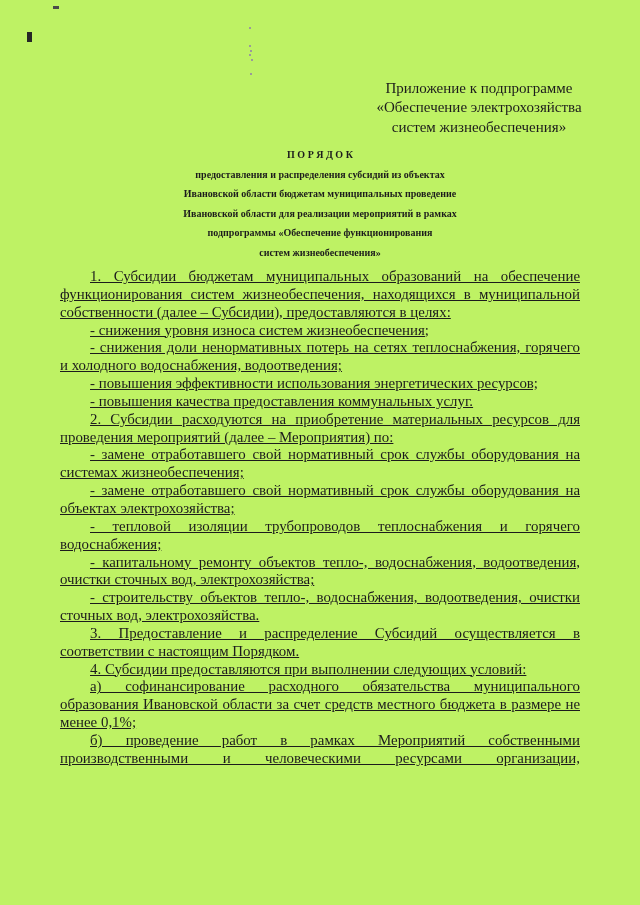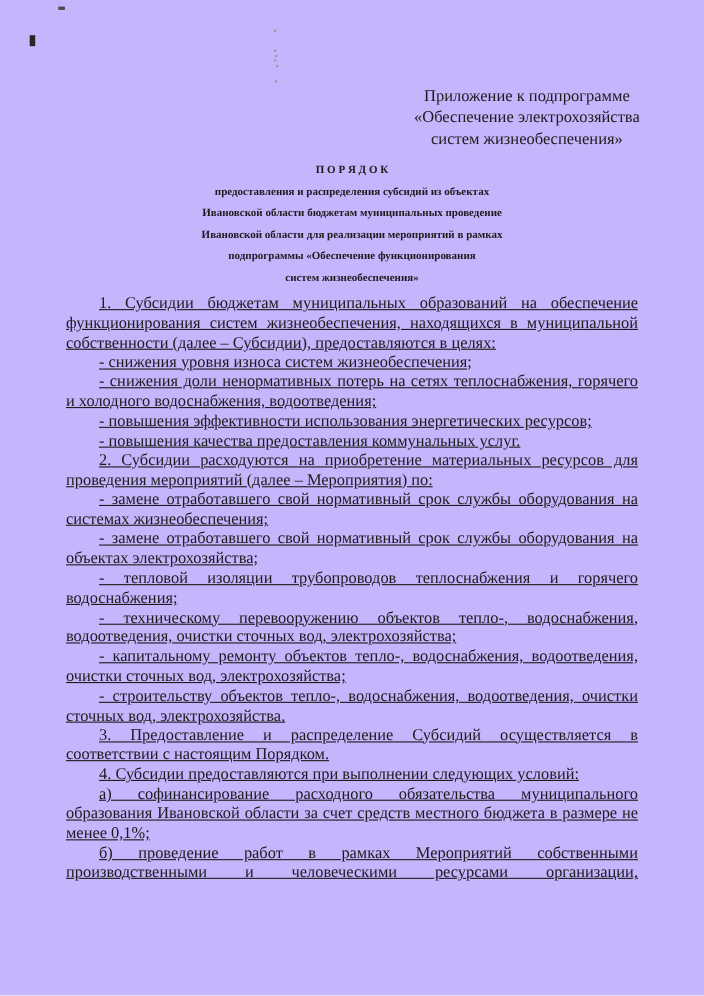--- a/index.html
+++ b/index.html
@@ -5,21 +5,21 @@
 <style>
   html, body {
     margin: 0;
     padding: 0;
     background: #ffffff;
   }
   .page {
     position: relative;
     width: 640px;
     height: 905px;
-    background: #c4b5fd;
+    background: #bef264;
     overflow: hidden;
     font-family: "Liberation Serif", "DejaVu Serif", serif;
     color: #1c1c1c;
   }
   
   .annex {
     position: absolute;
     top: 79px;
     left: 358px;
     width: 242px;
@@ -103,21 +103,20 @@
   <div class="body-text">
     <p class="para">1. Субсидии бюджетам муниципальных образований на обеспечение функционирования систем жизнеобеспечения, находящихся в муниципальной собственности (далее – Субсидии), предоставляются в целях:</p>
     <p class="para">- снижения уровня износа систем жизнеобеспечения;</p>
     <p class="para">- снижения доли ненормативных потерь на сетях теплоснабжения, горячего и холодного водоснабжения, водоотведения;</p>
     <p class="para">- повышения эффективности использования энергетических ресурсов;</p>
     <p class="para">- повышения качества предоставления коммунальных услуг.</p>
     <p class="para">2. Субсидии расходуются на приобретение материальных ресурсов для проведения мероприятий (далее – Мероприятия) по:</p>
     <p class="para">- замене отработавшего свой нормативный срок службы оборудования на системах жизнеобеспечения;</p>
     <p class="para">- замене отработавшего свой нормативный срок службы оборудования на объектах электрохозяйства;</p>
     <p class="para">- тепловой изоляции трубопроводов теплоснабжения и горячего водоснабжения;</p>
-    <p class="para">- техническому перевооружению объектов тепло-, водоснабжения, водоотведения, очистки сточных вод, электрохозяйства;</p>
     <p class="para">- капитальному ремонту объектов тепло-, водоснабжения, водоотведения, очистки сточных вод, электрохозяйства;</p>
     <p class="para">- строительству объектов тепло-, водоснабжения, водоотведения, очистки сточных вод, электрохозяйства.</p>
     <p class="para">3. Предоставление и распределение Субсидий осуществляется в соответствии с настоящим Порядком.</p>
     <p class="para">4. Субсидии предоставляются при выполнении следующих условий:</p>
     <p class="para">а) софинансирование расходного обязательства муниципального образования Ивановской области за счет средств местного бюджета в размере не менее 0,1%;</p>
     <p class="para para-cut">б) проведение работ в рамках Мероприятий собственными производственными и человеческими ресурсами организации,</p>
   </div>
 
 </div>
 

